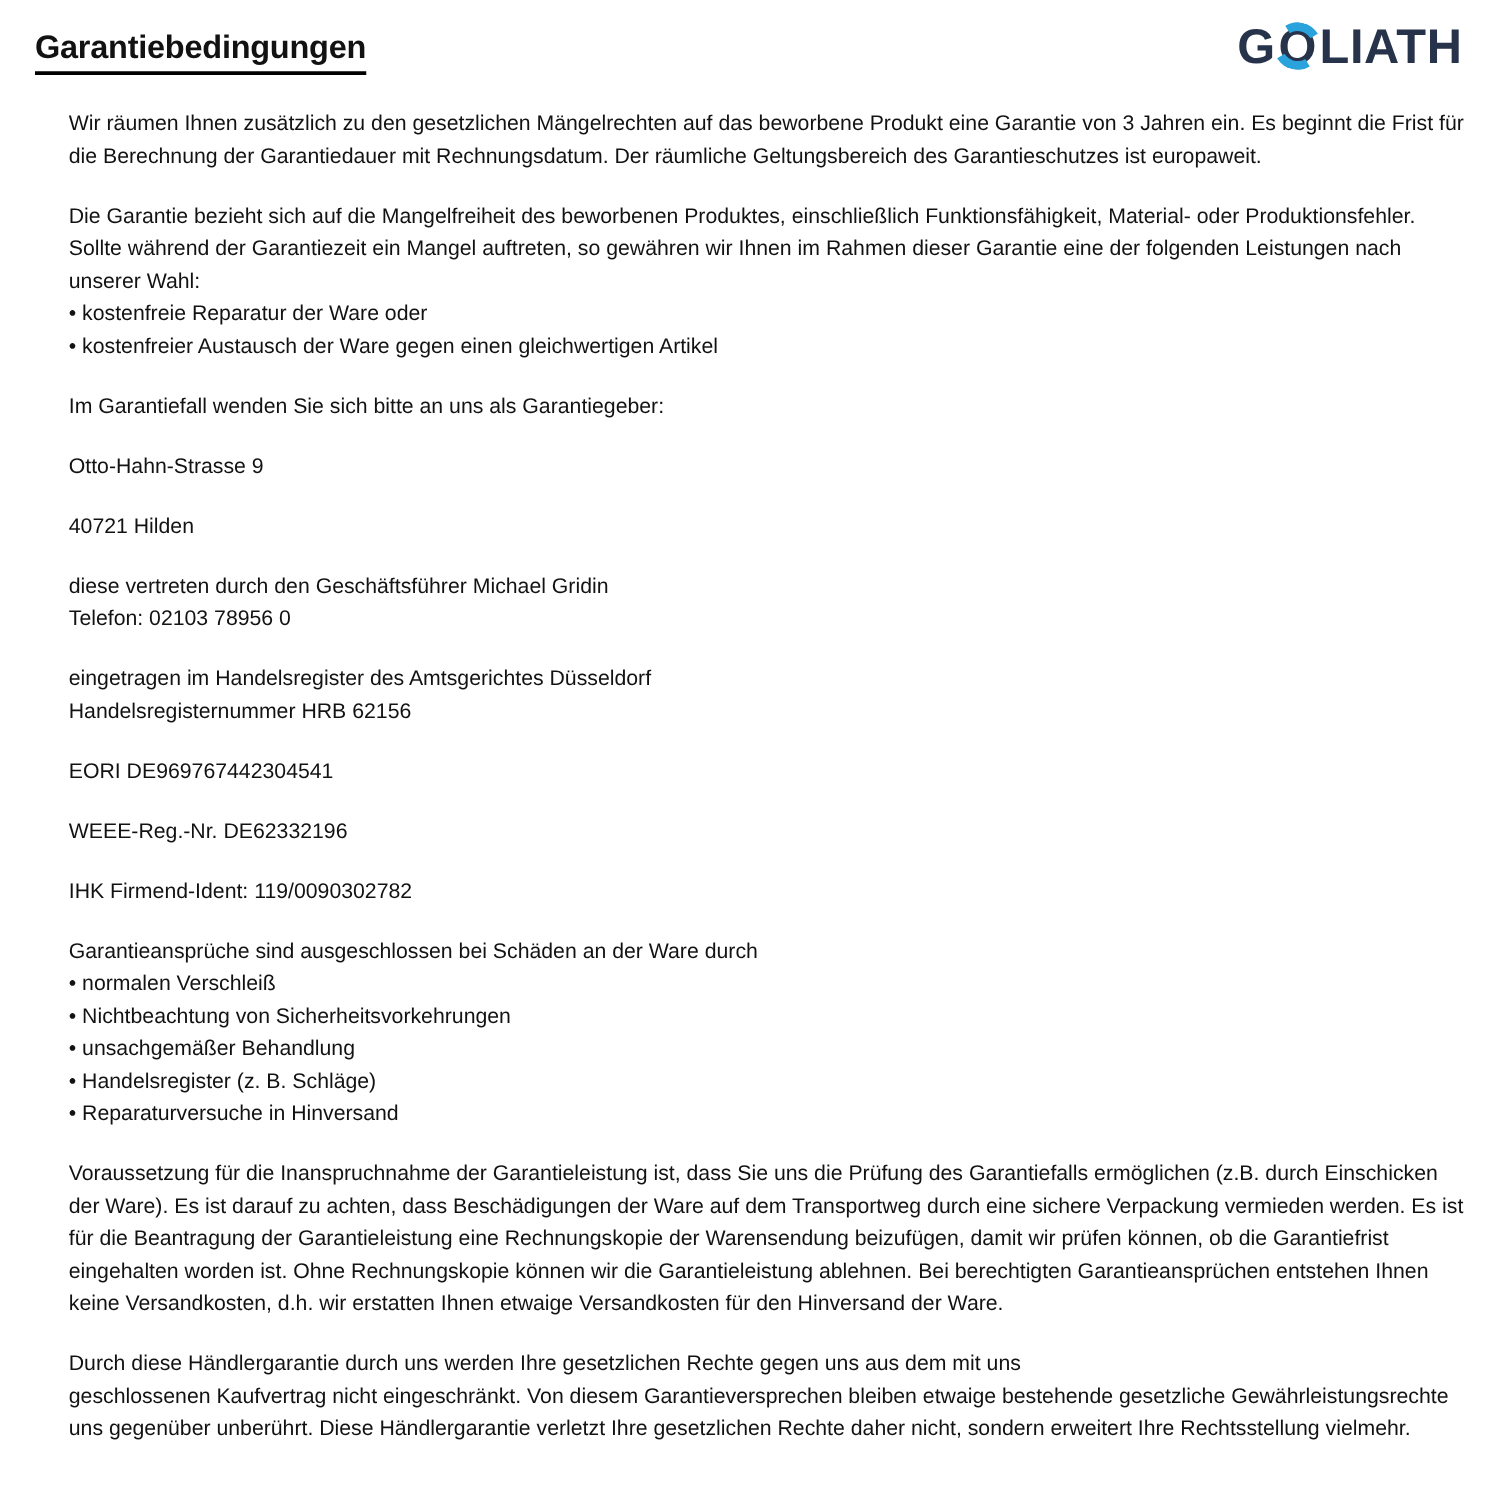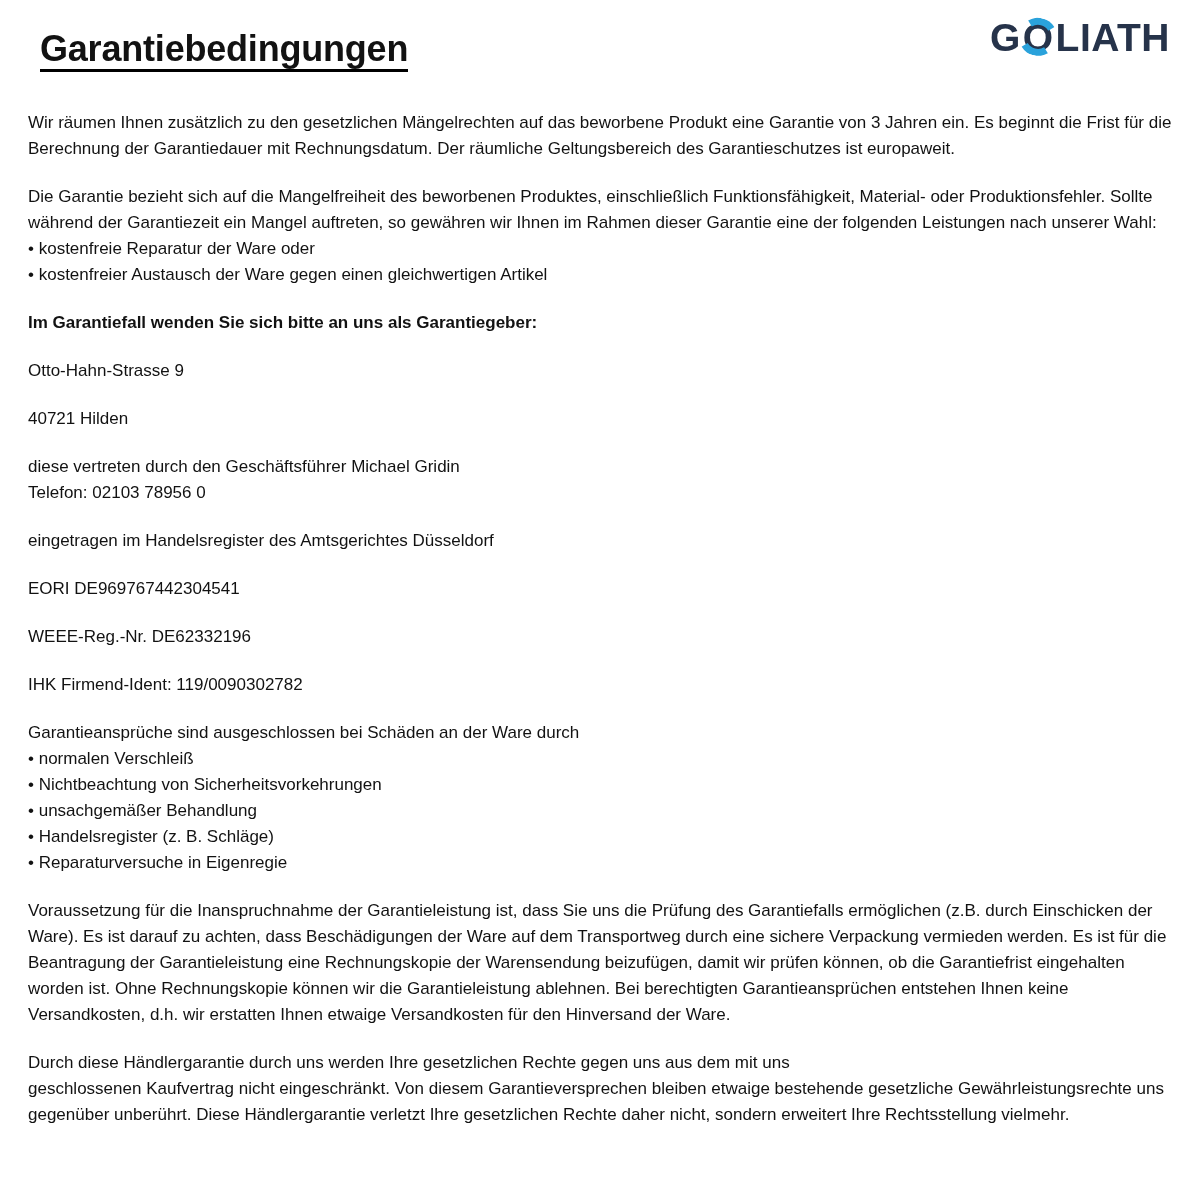--- a/index.html
+++ b/index.html
@@ -21,22 +21,22 @@
     background:#ffffff;
   }
   
   .header{
     display:flex;
     justify-content:space-between;
     align-items:flex-start;
     margin-bottom:26px;
   }
   .title{
-    margin:12px;
-    font-size:36px;
+    margin:0;
+    font-size:26px;
     font-weight:700;
     line-height:34px;
     display:inline-block;
     border-bottom:3px solid #000;
     padding-bottom:3px;
     letter-spacing:-0.2px;
     text-align:right;
   }
   .logo{
     display:flex;
@@ -65,29 +65,30 @@
     border:7px solid var(--blue);
     border-left-color:transparent;
     border-right-color:transparent;
     border-radius:50%;
     pointer-events:none;
   }
   
   .body-text{
     font-size:17px;
     line-height:26px;
+    margin-left:27px;
   }
   .para{
     margin:0 0 22px 0;
     white-space:pre-line;
   }
   .para.nogap{ margin-bottom:0; }
   .group{ margin:0 0 22px 0; }
   .group:last-child{ margin-bottom:0; }
-  .bold{ font-weight:700; }
+  .bold{ font-weight:400; }
   .bullet::before{
     content:"\2022\00A0";
   }
 </style>
 </head>
 <body>
 
 <div class="page">
 
   <header class="header">
@@ -121,35 +122,36 @@
 
     <div class="group">40721 Hilden</div>
 
     <div class="group">
       <div>diese vertreten durch den Geschäftsführer Michael Gridin</div>
       <div>Telefon: 02103 78956 0</div>
     </div>
 
     <div class="group">
       <div>eingetragen im Handelsregister des Amtsgerichtes Düsseldorf</div>
+      <div>Handelsregisternummer HRB 62156</div>
     </div>
 
     <div class="group">EORI DE969767442304541</div>
 
     <div class="group">WEEE-Reg.-Nr. DE62332196</div>
 
     <div class="group">IHK Firmend-Ident: 119/0090302782</div>
 
     <div class="group">
       <div>Garantieansprüche sind ausgeschlossen bei Schäden an der Ware durch</div>
       <div class="bullet">normalen Verschleiß</div>
       <div class="bullet">Nichtbeachtung von Sicherheitsvorkehrungen</div>
       <div class="bullet">unsachgemäßer Behandlung</div>
       <div class="bullet">Handelsregister (z. B. Schläge)</div>
-      <div class="bullet">Reparaturversuche in Eigenregie</div>
+      <div class="bullet">Reparaturversuche in Hinversand</div>
     </div>
 
     <p class="para">Voraussetzung für die Inanspruchnahme der Garantieleistung ist, dass Sie uns die Prüfung des Garantiefalls ermöglichen (z.B. durch Einschicken der Ware). Es ist darauf zu achten, dass Beschädigungen der Ware auf dem Transportweg durch eine sichere Verpackung vermieden werden. Es ist für die Beantragung der Garantieleistung eine Rechnungskopie der Warensendung beizufügen, damit wir prüfen können, ob die Garantiefrist eingehalten worden ist. Ohne Rechnungskopie können wir die Garantieleistung ablehnen. Bei berechtigten Garantieansprüchen entstehen Ihnen keine Versandkosten, d.h. wir erstatten Ihnen etwaige Versandkosten für den Hinversand der Ware.</p>
 
     <p class="para">Durch diese Händlergarantie durch uns werden Ihre gesetzlichen Rechte gegen uns aus dem mit uns
 geschlossenen Kaufvertrag nicht eingeschränkt. Von diesem Garantieversprechen bleiben etwaige bestehende gesetzliche Gewährleistungsrechte uns gegenüber unberührt. Diese Händlergarantie verletzt Ihre gesetzlichen Rechte daher nicht, sondern erweitert Ihre Rechtsstellung vielmehr.</p>
 
   </main>
 </div>
 

